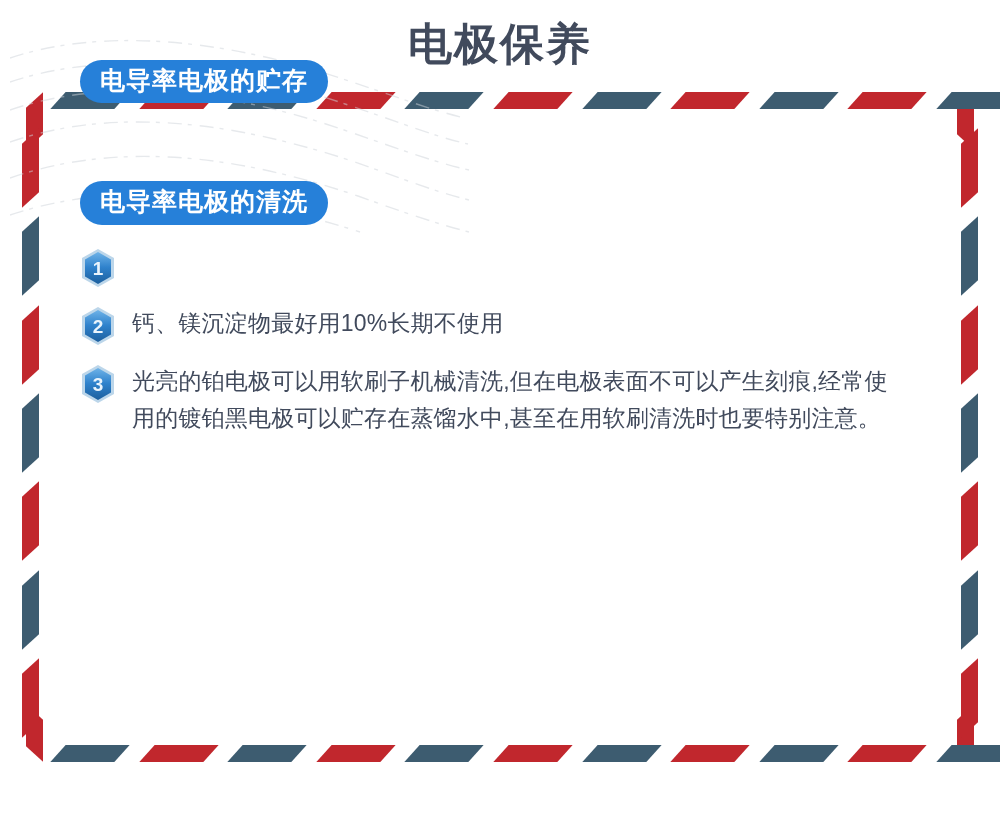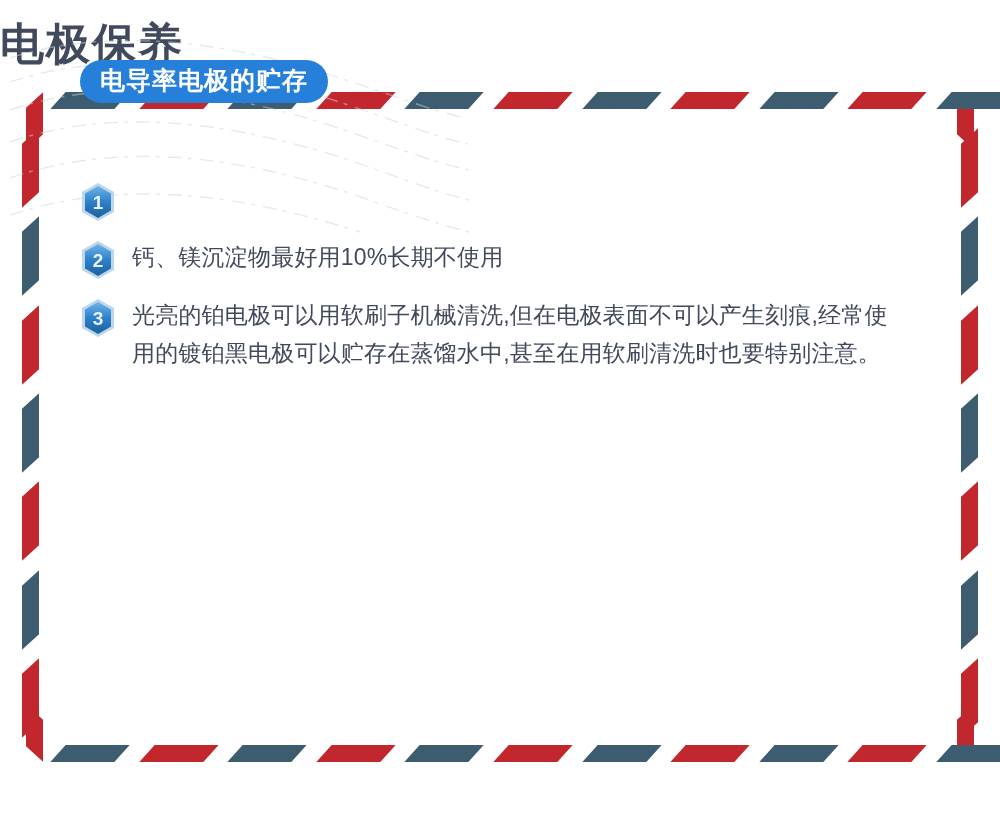--- a/index.html
+++ b/index.html
@@ -14,20 +14,21 @@
     position: relative;
     overflow: hidden;
   }
 
   
   .page-title {
     position: absolute;
     top: 18px;
     left: 0;
     width: 1000px;
+    text-align: center;
     font-size: 44px;
     font-weight: bold;
     color: #414a5c;
     letter-spacing: 2px;
     line-height: 1.2;
   }
 
   
   .frame {
     position: absolute;
@@ -197,20 +198,21 @@
   </svg>
 </div>
 
 <div class="content">
 
   <div class="section section-1">
     <div class="pill">电导率电极的贮存</div>
   </div>
 
   <div class="section section-2">
+    <div class="pill">电导率电极的清洗</div>
 
     <div class="list">
 
       <div class="list-item">
         <div class="badge">
           <svg width="36" height="40" viewBox="0 0 36 40" xmlns="http://www.w3.org/2000/svg">
             <defs>
               <linearGradient id="bg1" x1="0" y1="0" x2="0" y2="1">
                 <stop offset="0%" stop-color="#6fb3e8"></stop>
                 <stop offset="48%" stop-color="#2f82cc"></stop>

